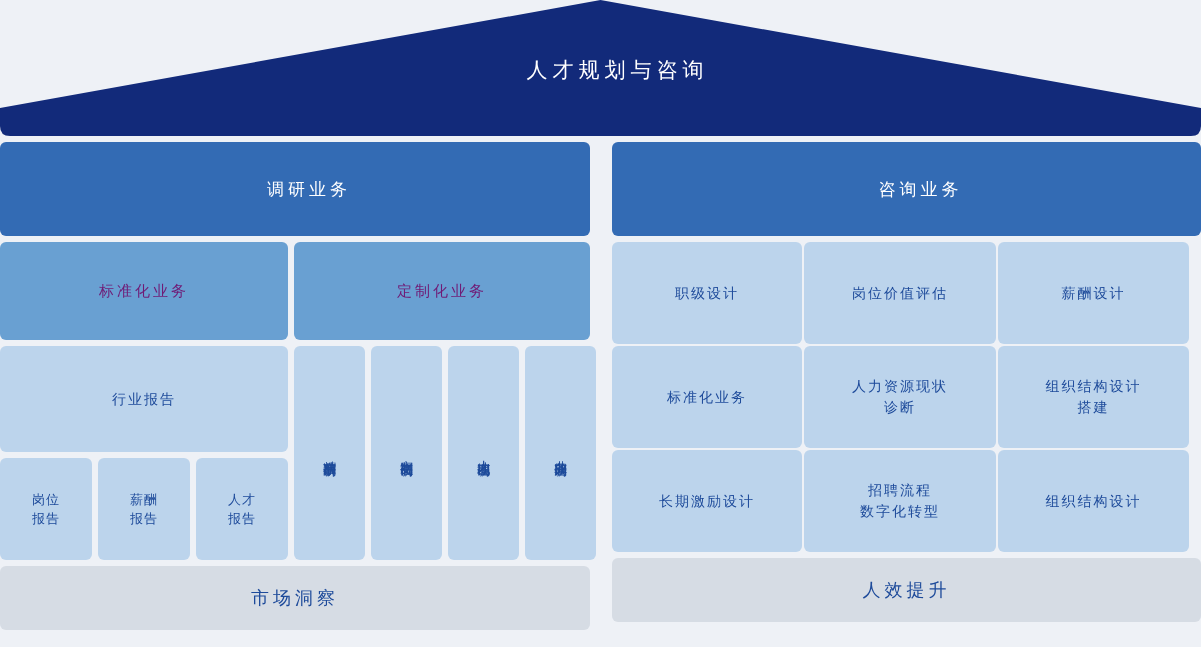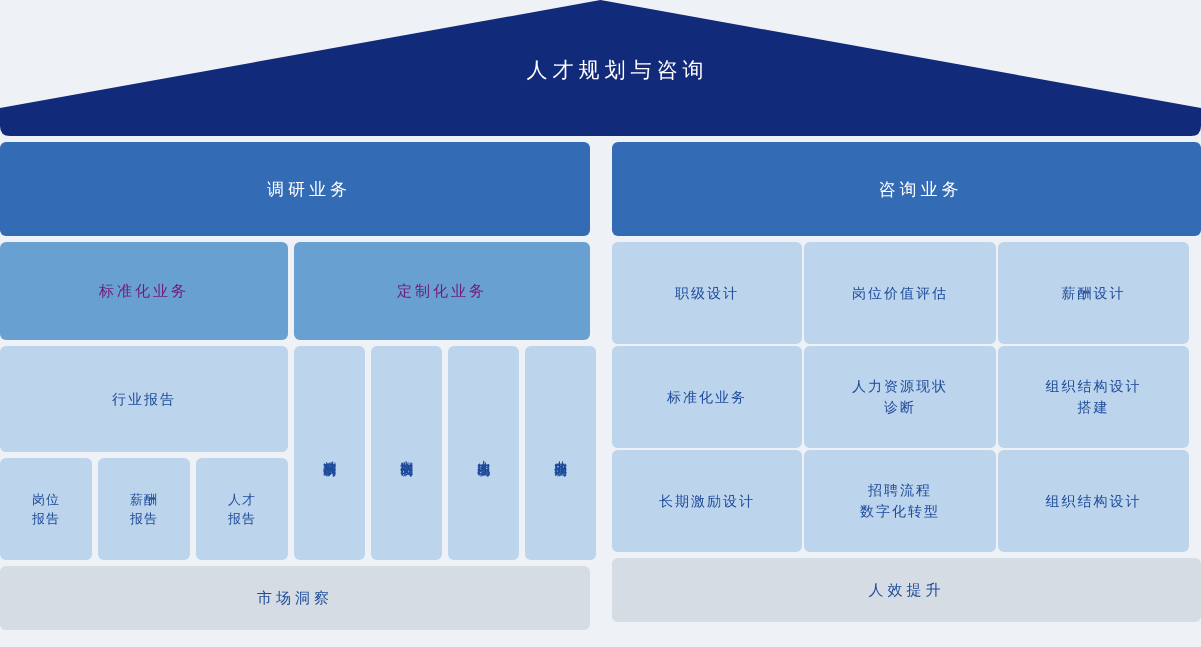--- a/index.html
+++ b/index.html
@@ -159,21 +159,21 @@
   }
 
   .footer {
     height: 64px;
     border-radius: 6px;
     background: #d6dce4;
     color: #1d4a9a;
     display: flex;
     align-items: center;
     justify-content: center;
-    font-size: 15px;
+    font-size: 18px;
     letter-spacing: 4px;
   }
 </style>
 </head>
 <body>
 
 <div class="canvas">
 
   <div class="roof-wrap">
     <svg class="roof-svg" width="1201" height="136" viewBox="0 0 1201 136">

